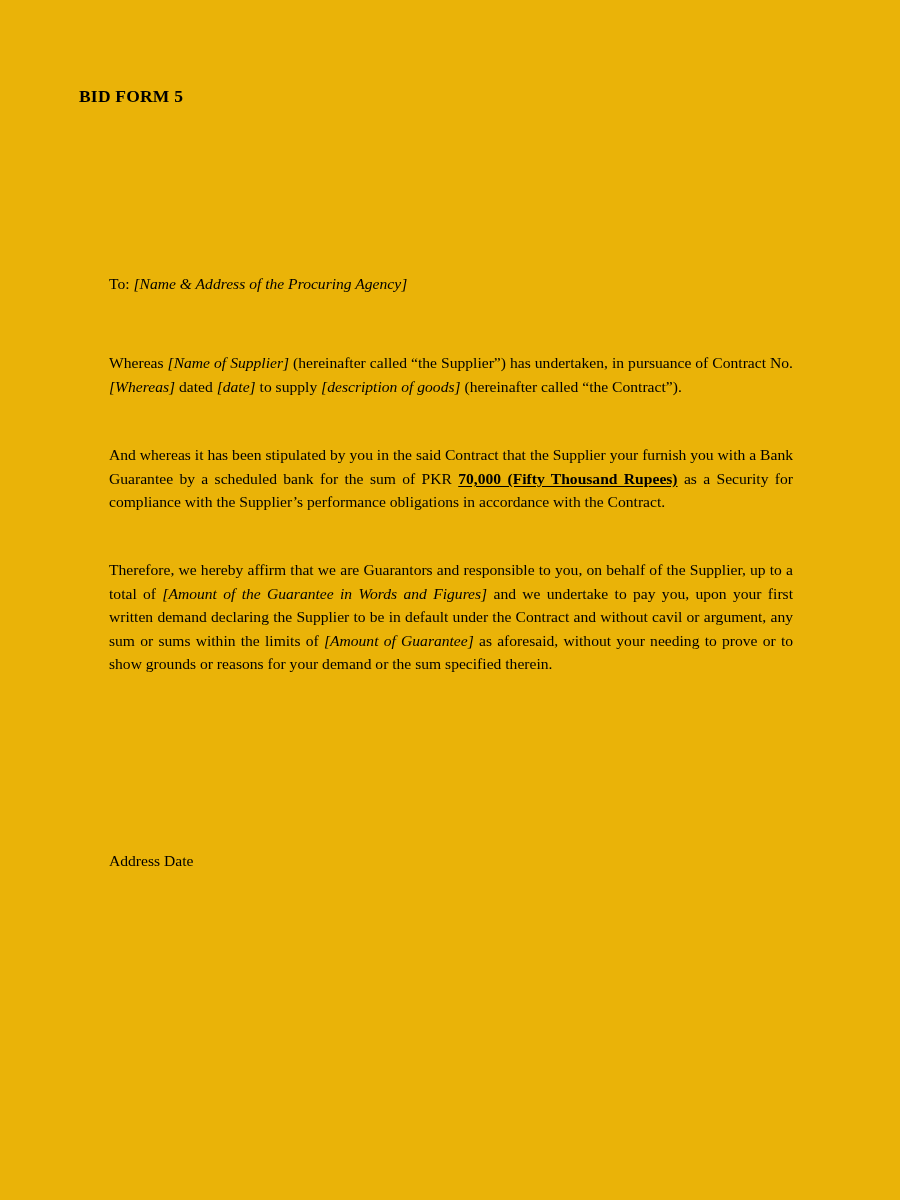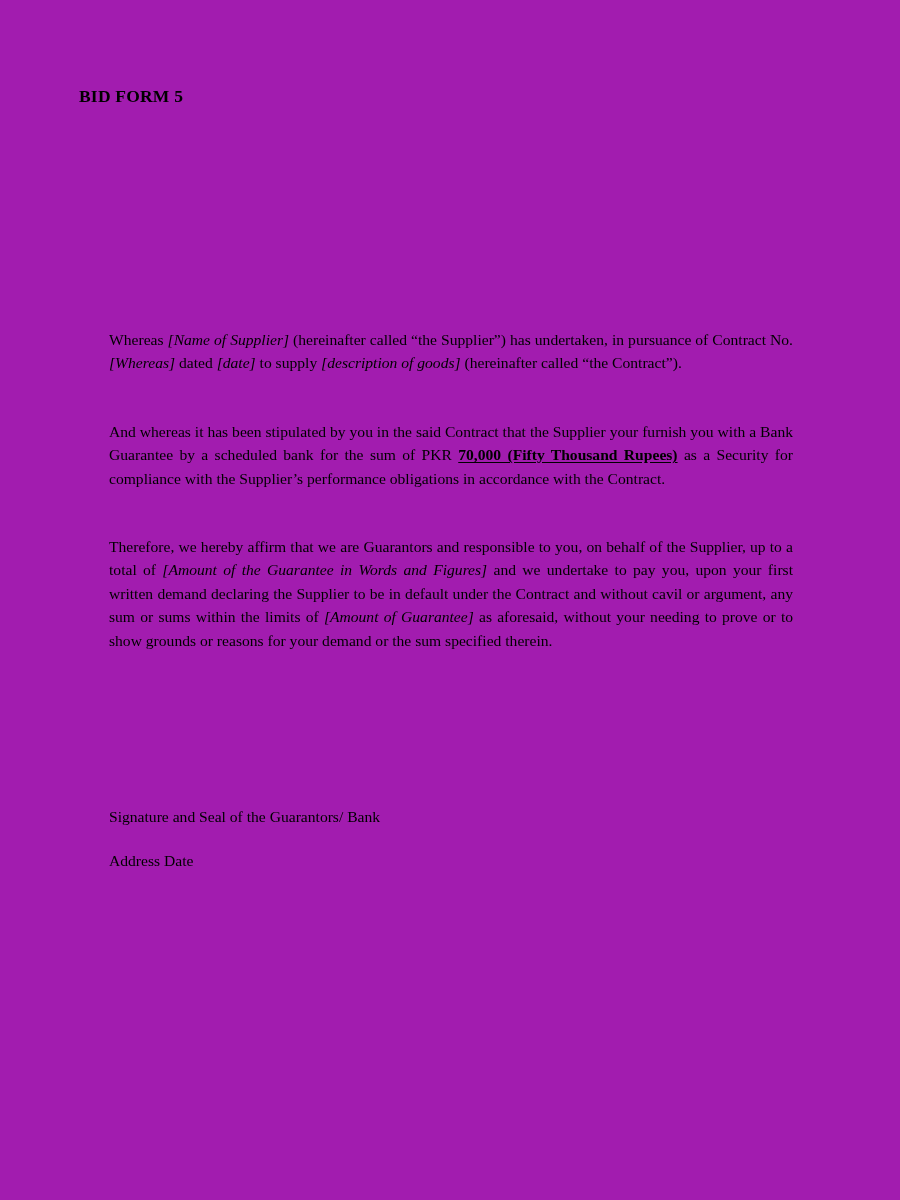--- a/index.html
+++ b/index.html
@@ -15,21 +15,21 @@
     font-family: "Liberation Serif", "DejaVu Serif", serif;
     color: #000000;
     -webkit-font-smoothing: antialiased;
   }
 
   .page {
     position: absolute;
     inset: 0;
     width: 900px;
     height: 1200px;
-    background: #a21caf;
+    background: #eab308;
     overflow: hidden;
   }
 
   
   .form-id {
     position: absolute;
     left: 79px;
     top: 86px;
     font-size: 17.5px;
     font-weight: bold;
@@ -115,20 +115,23 @@
 </head>
 <body>
 
 <div class="page">
 
   <div class="form-id">BID FORM 5</div>
 
 
   <div class="body-block">
 
+    <p class="para">
+      <span>To:</span><span>&nbsp;</span><em>[Name &amp; Address of the Procuring Agency]</em>
+    </p>
 
     <div class="gap-xl"></div>
 
     <p class="para">
       <span>Whereas </span><em>[Name of Supplier]</em><span> (hereinafter called “the Supplier”) has undertaken, in pursuance of Contract No. </span><em>[Whereas]</em><span> dated </span><em>[date]</em><span> to supply </span><em>[description of goods]</em><span> (hereinafter called “the Contract”).</span>
     </p>
 
     <div class="gap-l"></div>
 
     <p class="para">
@@ -140,17 +143,16 @@
 
     <div class="gap-m"></div>
 
     <p class="para">
       <span>Therefore, we hereby affirm that we are Guarantors and responsible to you, on behalf of the Supplier, up to a total of </span><em>[Amount of the Guarantee in Words and Figures]</em><span> and we undertake to pay you, upon your first written demand declaring the Supplier to be in default under the Contract and without cavil or argument, any sum or sums within the limits of </span><em>[Amount of Guarantee]</em><span> as aforesaid, without your needing to prove or to show grounds or reasons for your demand or the sum specified therein.</span>
     </p>
 
   </div>
 
 
-  <div class="sig-line sig-guarantor">Signature and Seal of the Guarantors/ Bank</div>
 
   <div class="sig-line sig-address">Address Date</div>
 
 </div>
 
 </body></html>

